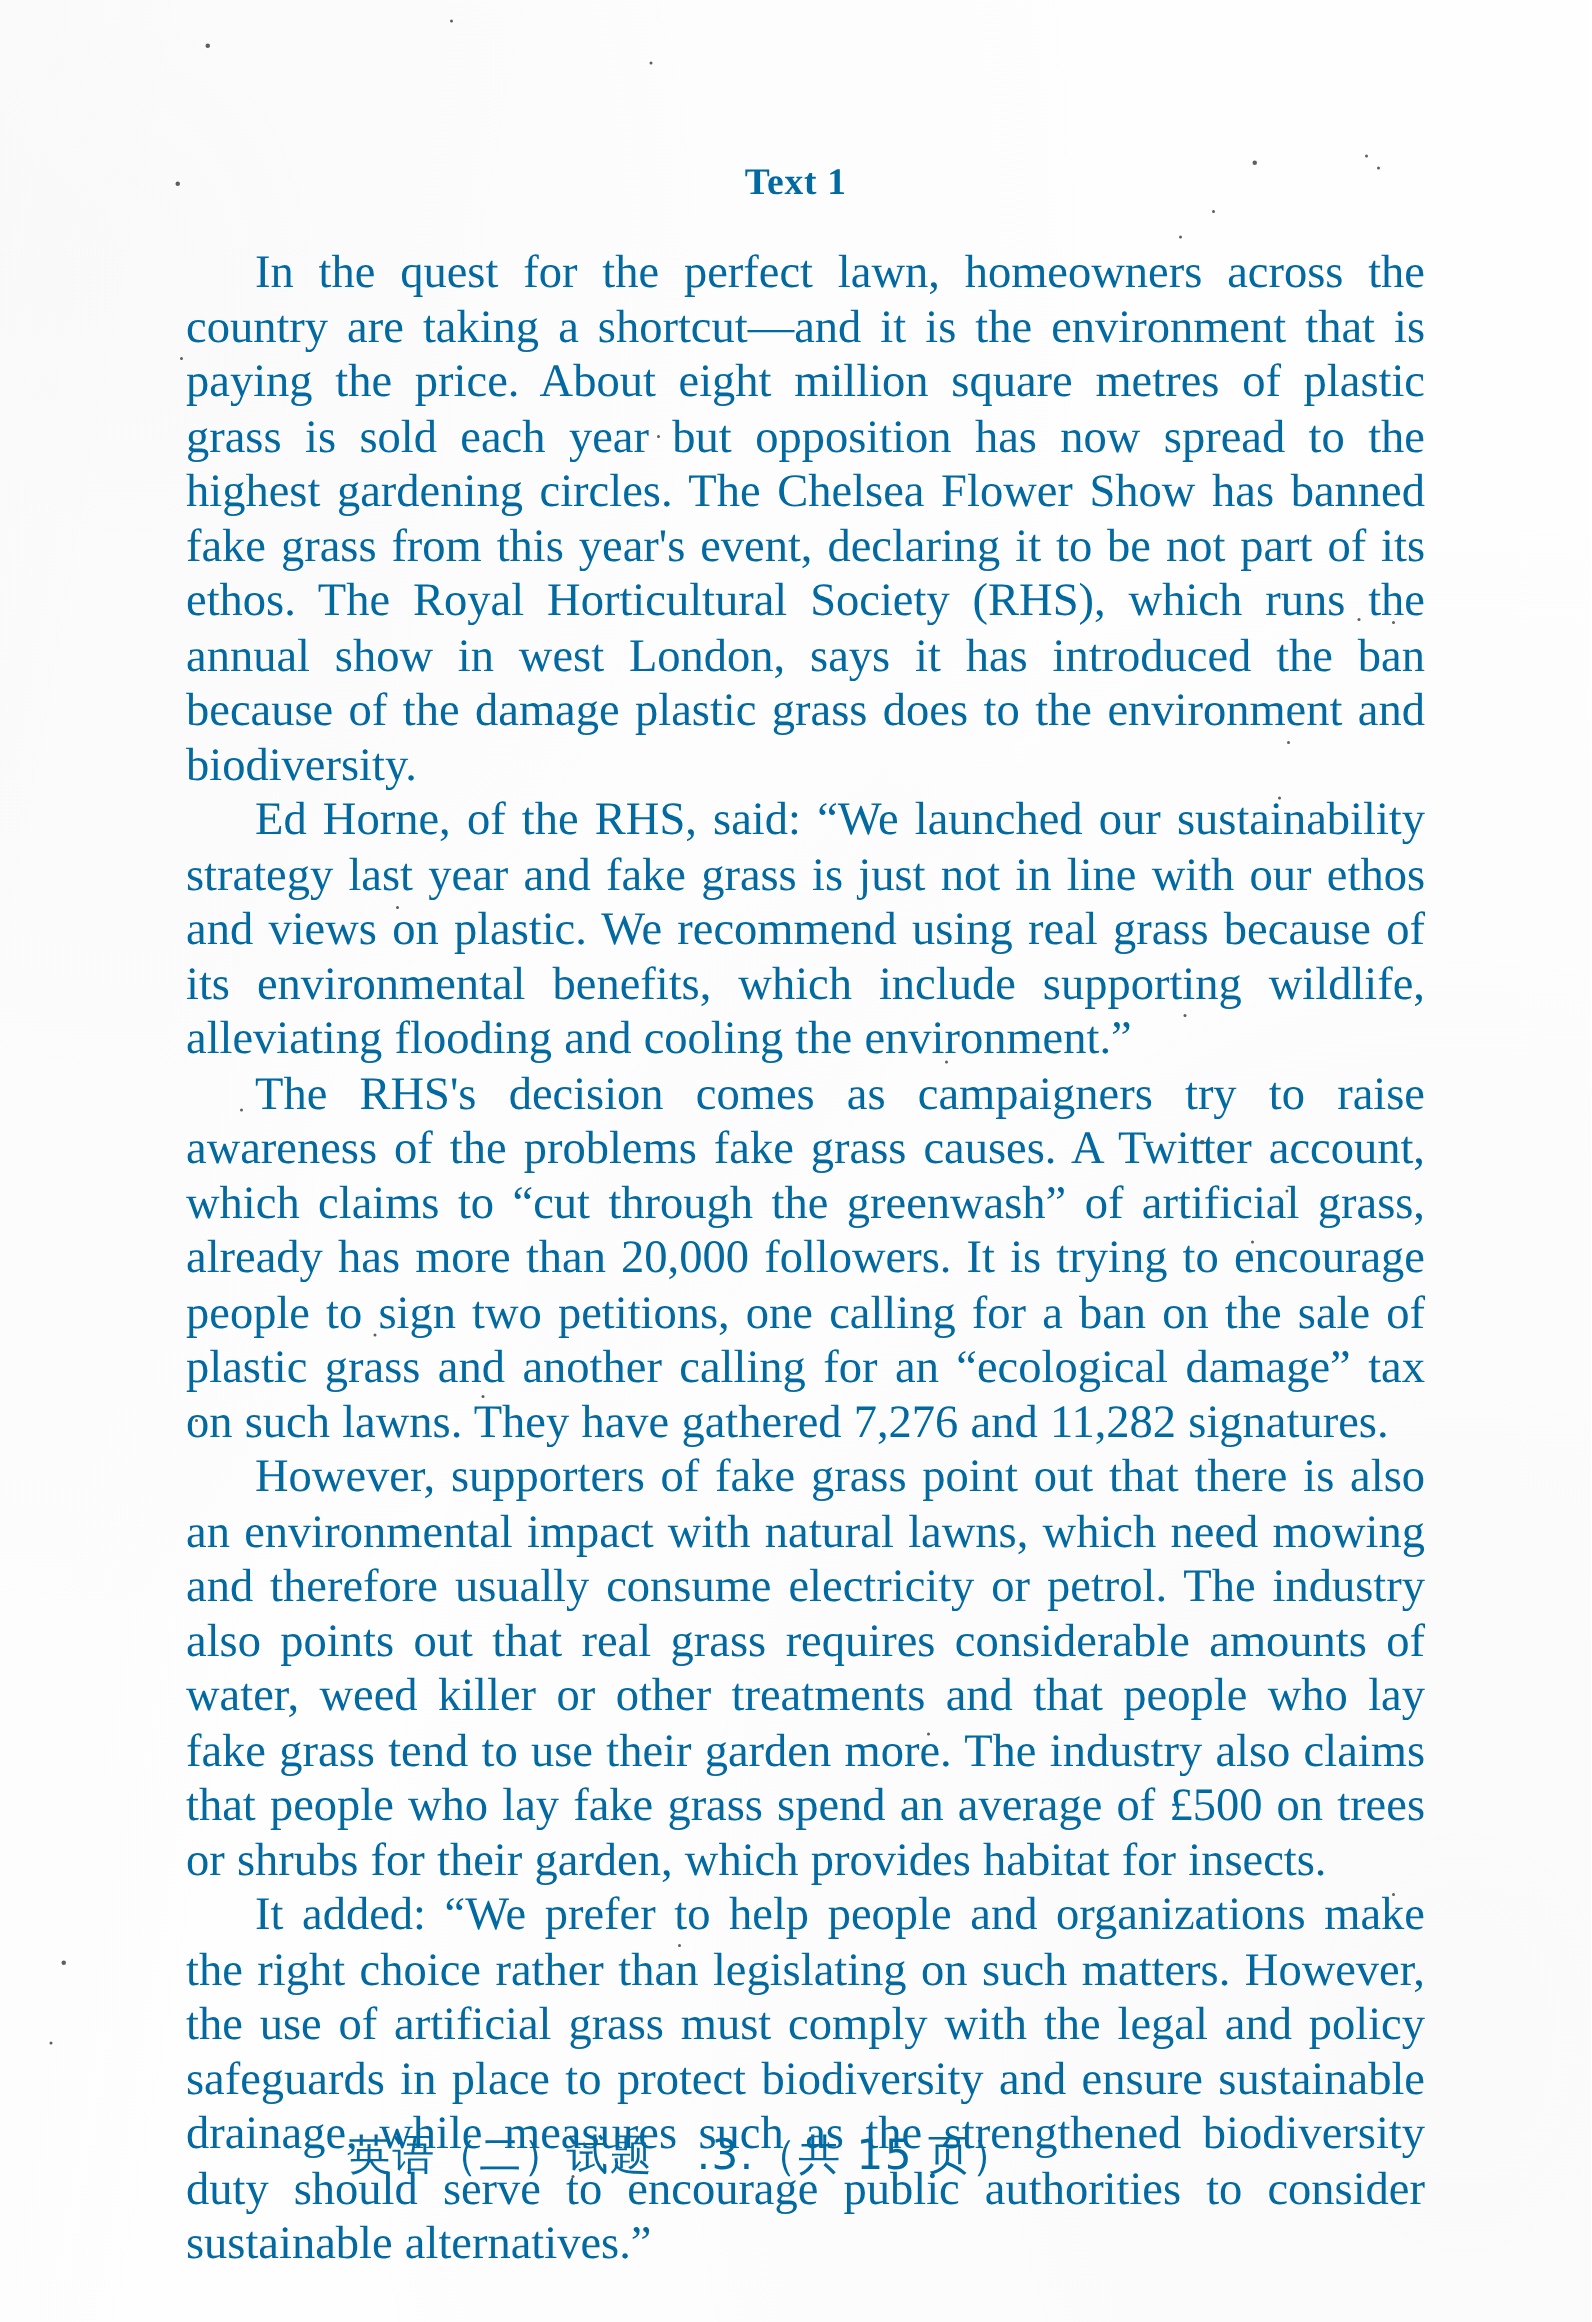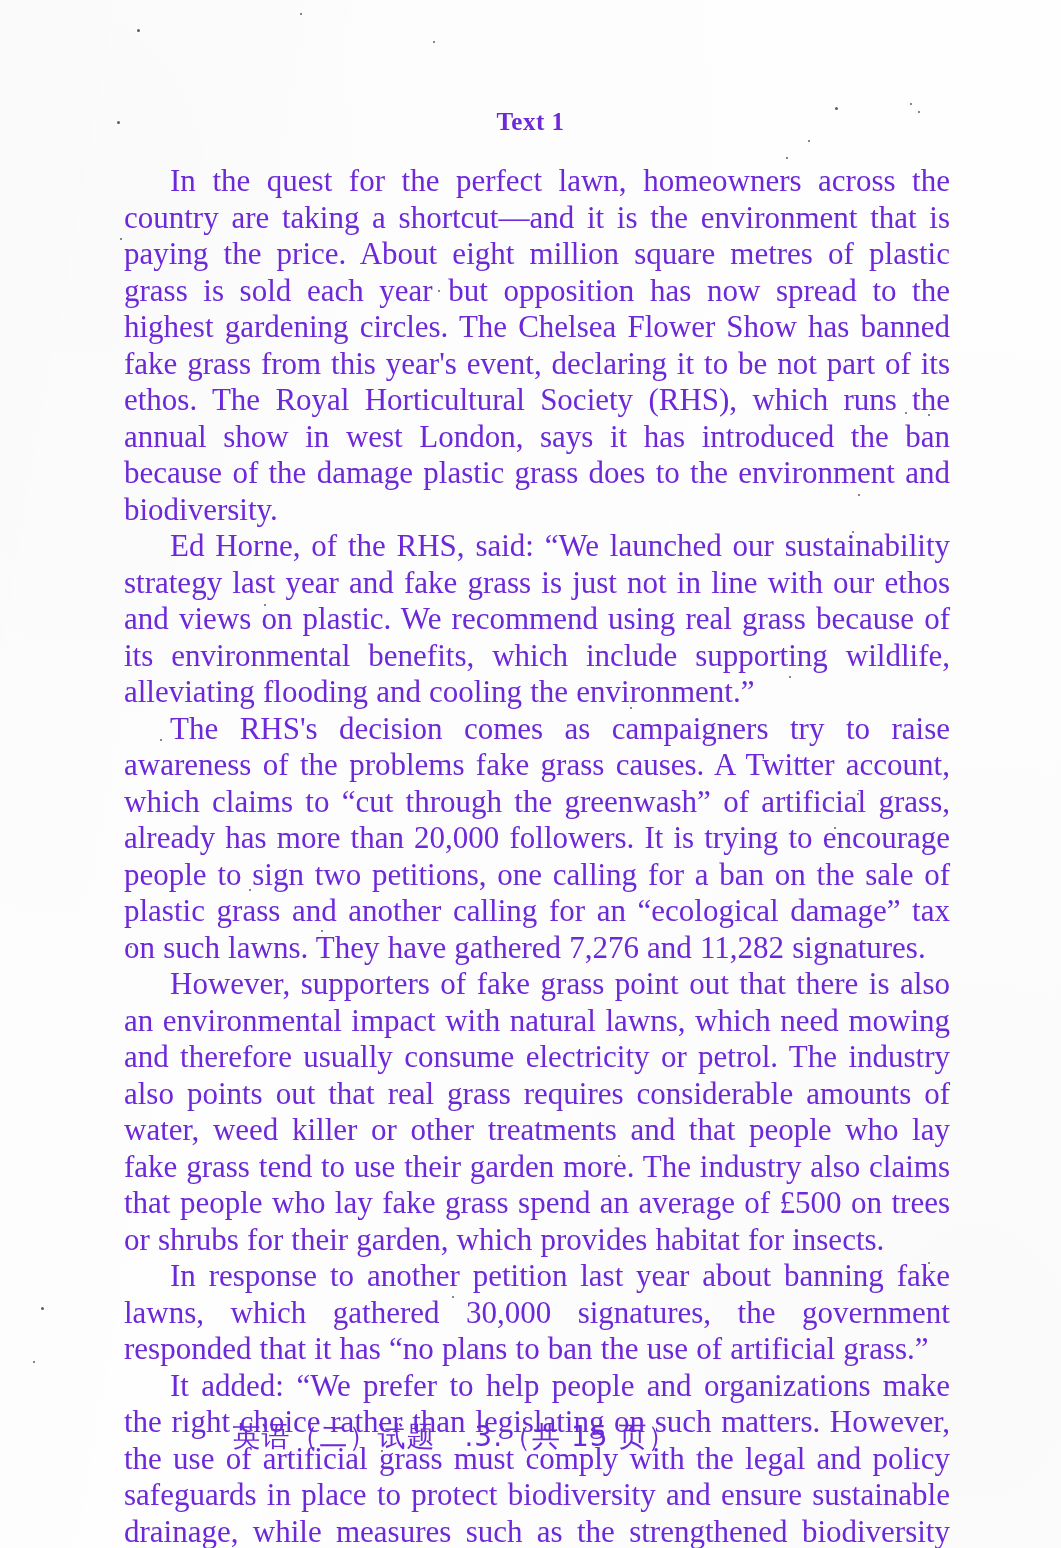--- a/index.html
+++ b/index.html
@@ -10,21 +10,21 @@
   }
 
   .page {
     position: relative;
     width: 1061px;
     height: 1548px;
     margin: 0 auto;
     background: #fefefe;
     overflow: hidden;
     font-family: "Liberation Serif", "DejaVu Serif", serif;
-    color: #6d28d9;
+    color: #0369a1;
     
     box-sizing: border-box;
     padding-left: 44px;
   }
 
   
   .scan-tint {
     position: absolute;
     inset: 0;
     pointer-events: none;
@@ -128,19 +128,18 @@
   <div class="speck" style="left:618px; top:1155px; width:2px; height:2px;"></div>
   <div class="speck" style="left:381px; top:1450px; width:2px; height:2px;"></div>
 
   <div class="heading">Text 1</div>
 
   <div class="body-col">
     <p class="para">In the quest for the perfect lawn, homeowners across the country are taking a shortcut—and it is the environment that is paying the price. About eight million square metres of plastic grass is sold each year but opposition has now spread to the highest gardening circles. The Chelsea Flower Show has banned fake grass from this year's event, declaring it to be not part of its ethos. The Royal Horticultural Society (RHS), which runs the annual show in west London, says it has introduced the ban because of the damage plastic grass does to the environment and biodiversity.</p>
     <p class="para">Ed Horne, of the RHS, said: “We launched our sustainability strategy last year and fake grass is just not in line with our ethos and views on plastic. We recommend using real grass because of its environmental benefits, which include supporting wildlife, alleviating flooding and cooling the environment.”</p>
     <p class="para">The RHS's decision comes as campaigners try to raise awareness of the problems fake grass causes. A Twitter account, which claims to “cut through the greenwash” of artificial grass, already has more than 20,000 followers. It is trying to encourage people to sign two petitions, one calling for a ban on the sale of plastic grass and another calling for an “ecological damage” tax on such lawns. They have gathered 7,276 and 11,282 signatures.</p>
     <p class="para">However, supporters of fake grass point out that there is also an environmental impact with natural lawns, which need mowing and therefore usually consume electricity or petrol. The industry also points out that real grass requires considerable amounts of water, weed killer or other treatments and that people who lay fake grass tend to use their garden more. The industry also claims that people who lay fake grass spend an average of £500 on trees or shrubs for their garden, which provides habitat for insects.</p>
-    <p class="para">In response to another petition last year about banning fake lawns, which gathered 30,000 signatures, the government responded that it has “no plans to ban the use of artificial grass.”</p>
     <p class="para">It added: “We prefer to help people and organizations make the right choice rather than legislating on such matters. However, the use of artificial grass must comply with the legal and policy safeguards in place to protect biodiversity and ensure sustainable drainage, while measures such as the strengthened biodiversity duty should serve to encourage public authorities to consider sustainable alternatives.”</p>
   </div>
 
   <div class="footer">英语（二）试题　.3.（共 15 页）</div>
 
 </div>
 
 </body></html>

